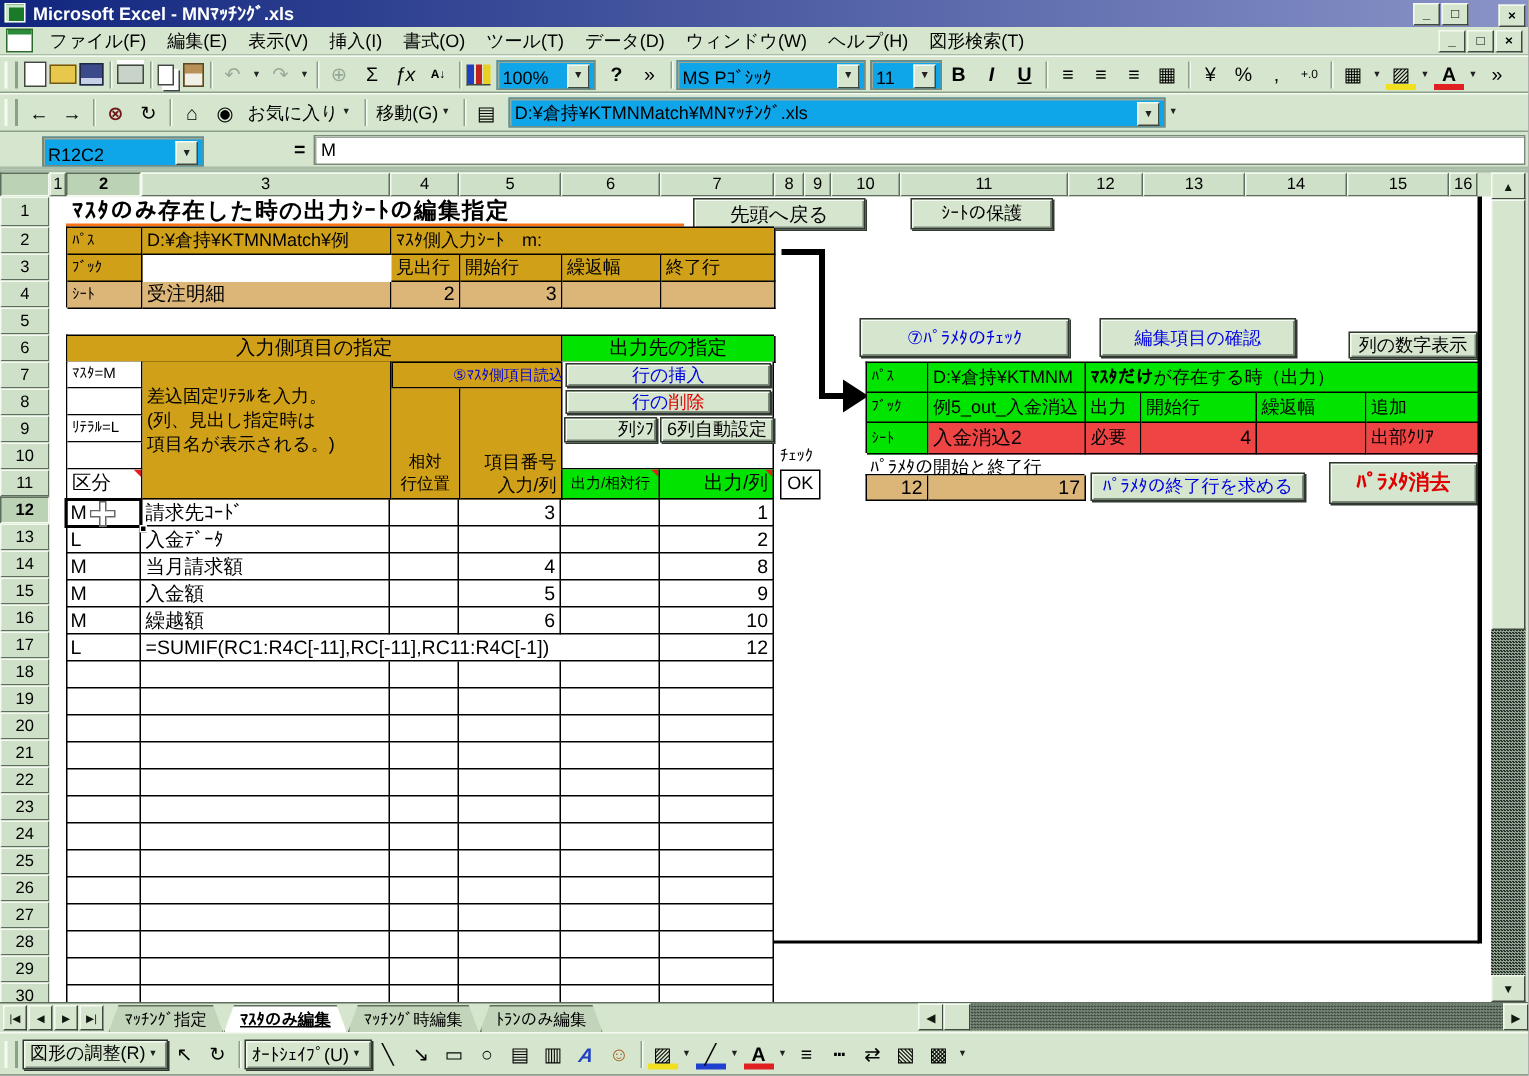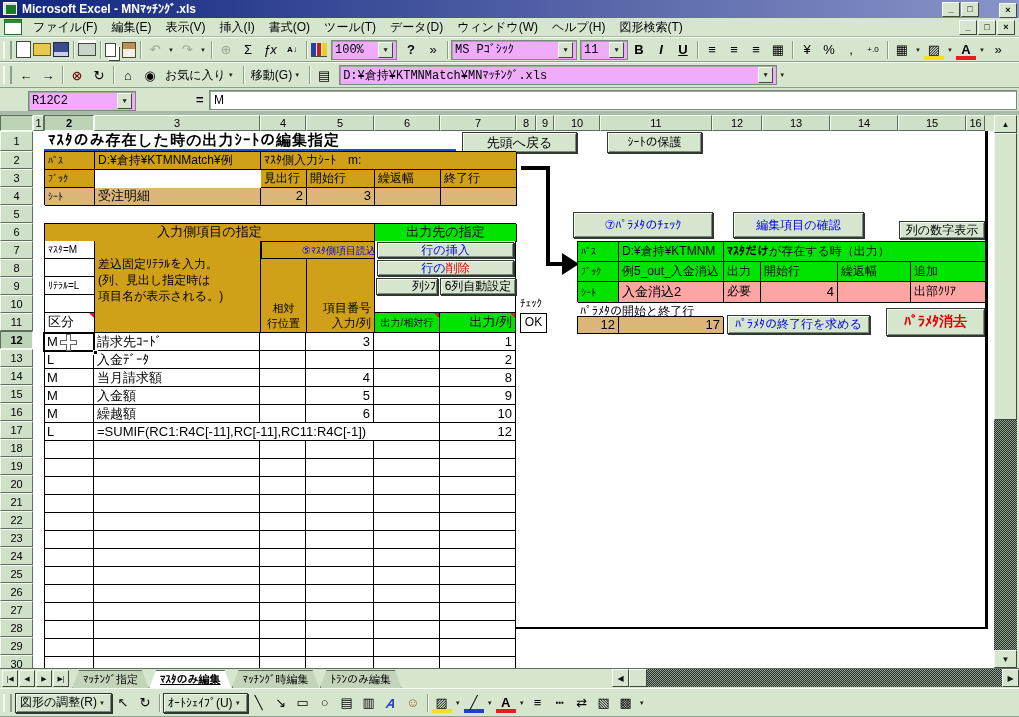--- a/index.html
+++ b/index.html
@@ -14,22 +14,22 @@
   #menubar{left:0;top:18px;width:1019px;height:19px;display:flex;align-items:center;font-size:12px;
     border-bottom:1px solid #A8BCA8;}
   .menu-item{padding:2px 7px;white-space:nowrap;}
   .tbrow{display:flex;align-items:center;background:#D6E6CE;border-top:1px solid #F4FAF0;border-bottom:1px solid #8AA08A;}
   .grip{width:5px;height:18px;margin:0 3px;border-left:2px solid #F4FAF0;border-right:2px solid #8AA08A;}
   .tbi{min-width:20px;height:20px;display:inline-flex;align-items:center;justify-content:center;
     font-size:13px;margin:0 1px;line-height:1;white-space:nowrap;}
   .tsep{width:1px;height:18px;background:#8AA08A;margin:0 3px;box-shadow:1px 0 0 #F4FAF0;}
   .gray{color:#98A898;}
   .ddbtn{width:10px;height:20px;font-size:6px;display:inline-flex;align-items:center;justify-content:center;color:#222;}
-  .combo{background:#f0abfc;border:1px solid #7A8A7A;height:18px;display:inline-flex;align-items:center;
-    font-size:12px;padding:0 3px;box-shadow:inset 1px 1px 0 #9AAA9A;font-family:Liberation Mono, monospace;}
+  .combo{background:#0ea5e9;border:1px solid #7A8A7A;height:18px;display:inline-flex;align-items:flex-end;
+    font-size:12px;padding:0 3px;box-shadow:inset 1px 1px 0 #9AAA9A;}
   .combo .ddbtn{background:#D6E6CE;border:1px solid;border-color:#F4FAF0 #404840 #404840 #F4FAF0;height:14px;width:13px;font-size:7px;margin-left:3px;}
   .ic-page{background:#fff;border:1px solid #404840;width:13px;min-width:13px;height:15px;}
   .ic-folder{background:#E8C84A;border:1px solid #705818;width:16px;min-width:16px;height:11px;}
   .ic-save{background:#3A4A8A;border:1px solid #202840;width:14px;min-width:14px;height:13px;box-shadow:inset 0 -4px 0 #C8D0E8;}
   .ic-print{background:#C8D4C8;border:1px solid #404840;width:16px;min-width:16px;height:11px;box-shadow:0 -3px 0 #fff;}
   .ic-copy{background:#fff;border:1px solid #404840;width:9px;min-width:9px;height:12px;box-shadow:3px 3px 0 #fff,4px 4px 0 #404840;margin-right:5px;}
   .ic-paste{background:#B89058;border:1px solid #584828;width:12px;min-width:12px;height:14px;box-shadow:inset 0 -8px 0 #F0F0E8;}
   .ic-chart{width:15px;min-width:15px;height:13px;border-bottom:1px solid #404840;border-left:1px solid #404840;
     background:linear-gradient(to right,#2040C0 0 4px,transparent 4px 5px,#C02020 5px 9px,transparent 9px 10px,#E8D020 10px 14px);}
   .ul-yellow{box-shadow:inset 0 -4px 0 #F0E020;}
@@ -42,21 +42,21 @@
   .stop{color:#701818;font-weight:bold;}
   
   #formulabar{left:0;top:88px;width:1019px;height:25px;background:#D6E6CE;display:flex;align-items:center;border-bottom:2px solid #A8BCA8;}
   
   .ghead{position:absolute;background:#CFE0C8;border:1px solid;border-color:#F4FAF0 #5E6E5E #5E6E5E #F4FAF0;
     font-size:11px;display:flex;align-items:center;justify-content:center;box-sizing:border-box;height:16px;}
   .hp{background:#BCD2B4;border-color:#5E6E5E #F4FAF0 #F4FAF0 #5E6E5E;font-weight:bold;}
   
   .c{position:absolute;box-sizing:border-box;border-right:1px solid #000;border-bottom:1px solid #000;
     font-size:12px;display:flex;align-items:center;padding:0 3px;white-space:nowrap;overflow:hidden;line-height:1.1;}
-  .gold{background:#CFA018;} .tan{background:#DCB679;} .grn{background:#00E400;} .lt{background:#fca5a5;} .wht{background:#fff;}
+  .gold{background:#CFA018;} .tan{background:#DCB679;} .grn{background:#00E400;} .lt{background:#ef4444;} .wht{background:#fff;}
   .fs10{font-size:10px;} .fs11{font-size:11px;} .fs13{font-size:13px;}
   .ctr{justify-content:center;} .rgt{justify-content:flex-end;}
   .rc::after{content:"";position:absolute;top:0;right:0;border-left:5px solid transparent;border-top:5px solid #E02020;}
   .xbtn{position:absolute;box-sizing:border-box;background:#D6E6CE;border:1px solid #303830;
     box-shadow:inset 1px 1px 0 #F4FAF0,inset -1px -1px 0 #7A8A7A,1px 1px 0 #303830;
     display:flex;align-items:center;justify-content:center;font-size:12px;white-space:nowrap;overflow:hidden;}
   .blue{color:#0000E0;} .red{color:#E00000;}
   .dcell{position:absolute;box-sizing:border-box;border-right:1px solid #000;border-bottom:1px solid #000;
     font-size:13px;padding:0 3px;white-space:nowrap;overflow:hidden;line-height:17px;}
   .num{text-align:right;}
@@ -267,21 +267,21 @@
       <div class="ghead" style="left: 0px; top: 470px; width: 33px; height: 18px;">27</div>
       <div class="ghead" style="left: 0px; top: 488px; width: 33px; height: 18px;">28</div>
       <div class="ghead" style="left: 0px; top: 506px; width: 33px; height: 18px;">29</div>
       <div class="ghead" style="left: 0px; top: 524px; width: 33px; height: 18px;">30</div>
     </div>
 
   <div class="abs wht" style="left:33px;top:131px;width:961px;height:537px;"></div>
 
   <div class="abs" id="sheet" style="left:0;top:0;width:1019px;height:668px;overflow:hidden;z-index:2;">
 
-    <div class="abs" style="left:44px;top:131px;width:412px;height:20px;border-bottom:2px solid #1d4ed8;font-size:15px;font-weight:bold;padding-left:4px;letter-spacing:1px;">ﾏｽﾀのみ存在した時の出力ｼｰﾄの編集指定</div>
+    <div class="abs" style="left:44px;top:131px;width:412px;height:20px;border-bottom:2px solid #f97316;font-size:15px;font-weight:bold;padding-left:4px;letter-spacing:1px;">ﾏｽﾀのみ存在した時の出力ｼｰﾄの編集指定</div>
     <div class="xbtn" style="left:462px;top:132px;width:115px;height:21px;font-size:13px;">先頭へ戻る</div>
     <div class="xbtn" style="left:607px;top:132px;width:95px;height:21px;font-size:12px;">ｼｰﾄの保護</div>
 
     <div class="abs" style="left:44px;top:151px;width:472px;height:54px;border-left:1px solid #000;border-top:1px solid #000;">
       <div class="c gold fs10" style="left:0;top:0;width:50px;height:18px;">ﾊﾟｽ</div>
       <div class="c gold" style="left:50px;top:0;width:166px;height:18px;">D:¥倉持¥KTMNMatch¥例</div>
       <div class="c gold" style="left:216px;top:0;width:256px;height:18px;">ﾏｽﾀ側入力ｼｰﾄ　m:</div>
       <div class="c gold fs10" style="left:0;top:18px;width:50px;height:18px;">ﾌﾞｯｸ</div>
       <div class="c gold" style="left:216px;top:18px;width:46px;height:18px;">見出行</div>
       <div class="c gold" style="left:262px;top:18px;width:68px;height:18px;">開始行</div>

